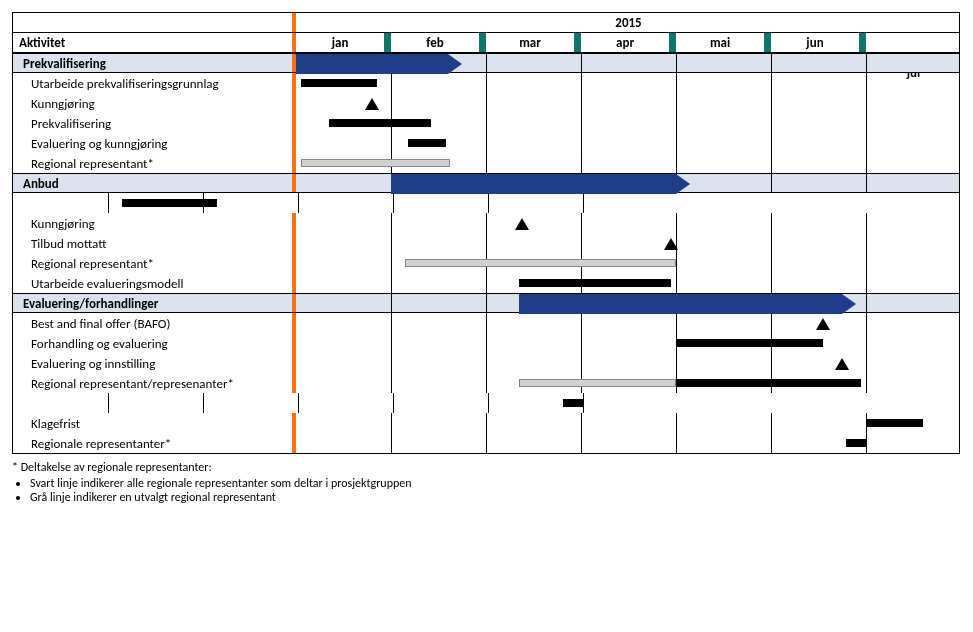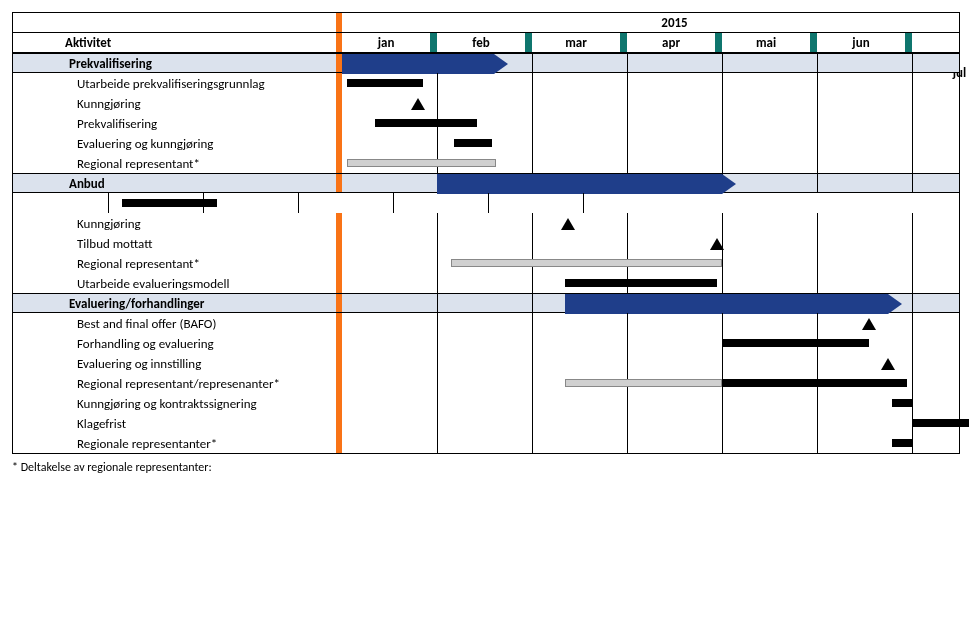--- a/index.html
+++ b/index.html
@@ -25,26 +25,25 @@
   .row.header-months { border-bottom: 1px solid #000; font-weight: 600; }
   .row.phase {
     background: #dbe2ed;
     border-top: 1px solid #000;
     border-bottom: 1px solid #000;
     font-weight: bold;
   }
   .col-label {
     width: 283px;
     flex: 0 0 283px;
-    border-right: 6px solid #f97316;
+    border-right: 4px solid #f97316;
     padding: 1px 6px 1px 10px;
     white-space: nowrap;
     display: flex;
     align-items: center;
-    margin-left: 46px;
   }
   .row.header-months .col-label,
   .row.header-top .col-label { font-weight: bold; padding-left: 6px; }
   .col-month {
     width: 95px;
     flex: 0 0 95px;
     border-right: 7px solid #0f766e;
     text-align: center;
     display: flex;
     align-items: center;
@@ -331,21 +330,20 @@
         <div class="grid" style="left:285px"></div>
         <div class="grid" style="left:380px"></div>
         <div class="grid" style="left:475px"></div>
         <div class="grid" style="left:570px"></div>
       <div class="bar gray" style="left:223px; width:157px"></div>
       <div class="bar black" style="left:380px; width:185px"></div>
     </div>
   </div>
 
   <div class="row">
-    <div class="col-label indent">Kunngjøring og kontraktssignering</div>
     <div class="timeline">
       <div class="grid" style="left:95px"></div>
         <div class="grid" style="left:190px"></div>
         <div class="grid" style="left:285px"></div>
         <div class="grid" style="left:380px"></div>
         <div class="grid" style="left:475px"></div>
         <div class="grid" style="left:570px"></div>
       <div class="bar black" style="left:550px; width:20px"></div>
     </div>
   </div>
@@ -371,13 +369,17 @@
         <div class="grid" style="left:475px"></div>
         <div class="grid" style="left:570px"></div>
       <div class="bar black" style="left:550px; width:20px"></div>
     </div>
   </div>
 
 </div>
 
 <div class="footnote">
   <div>* Deltakelse av regionale representanter:</div>
+  <ul>
+    <li>Svart linje indikerer alle regionale representanter som deltar i prosjektgruppen</li>
+    <li>Grå linje indikerer en utvalgt regional representant</li>
+  </ul>
 </div>
 
 </body></html>

